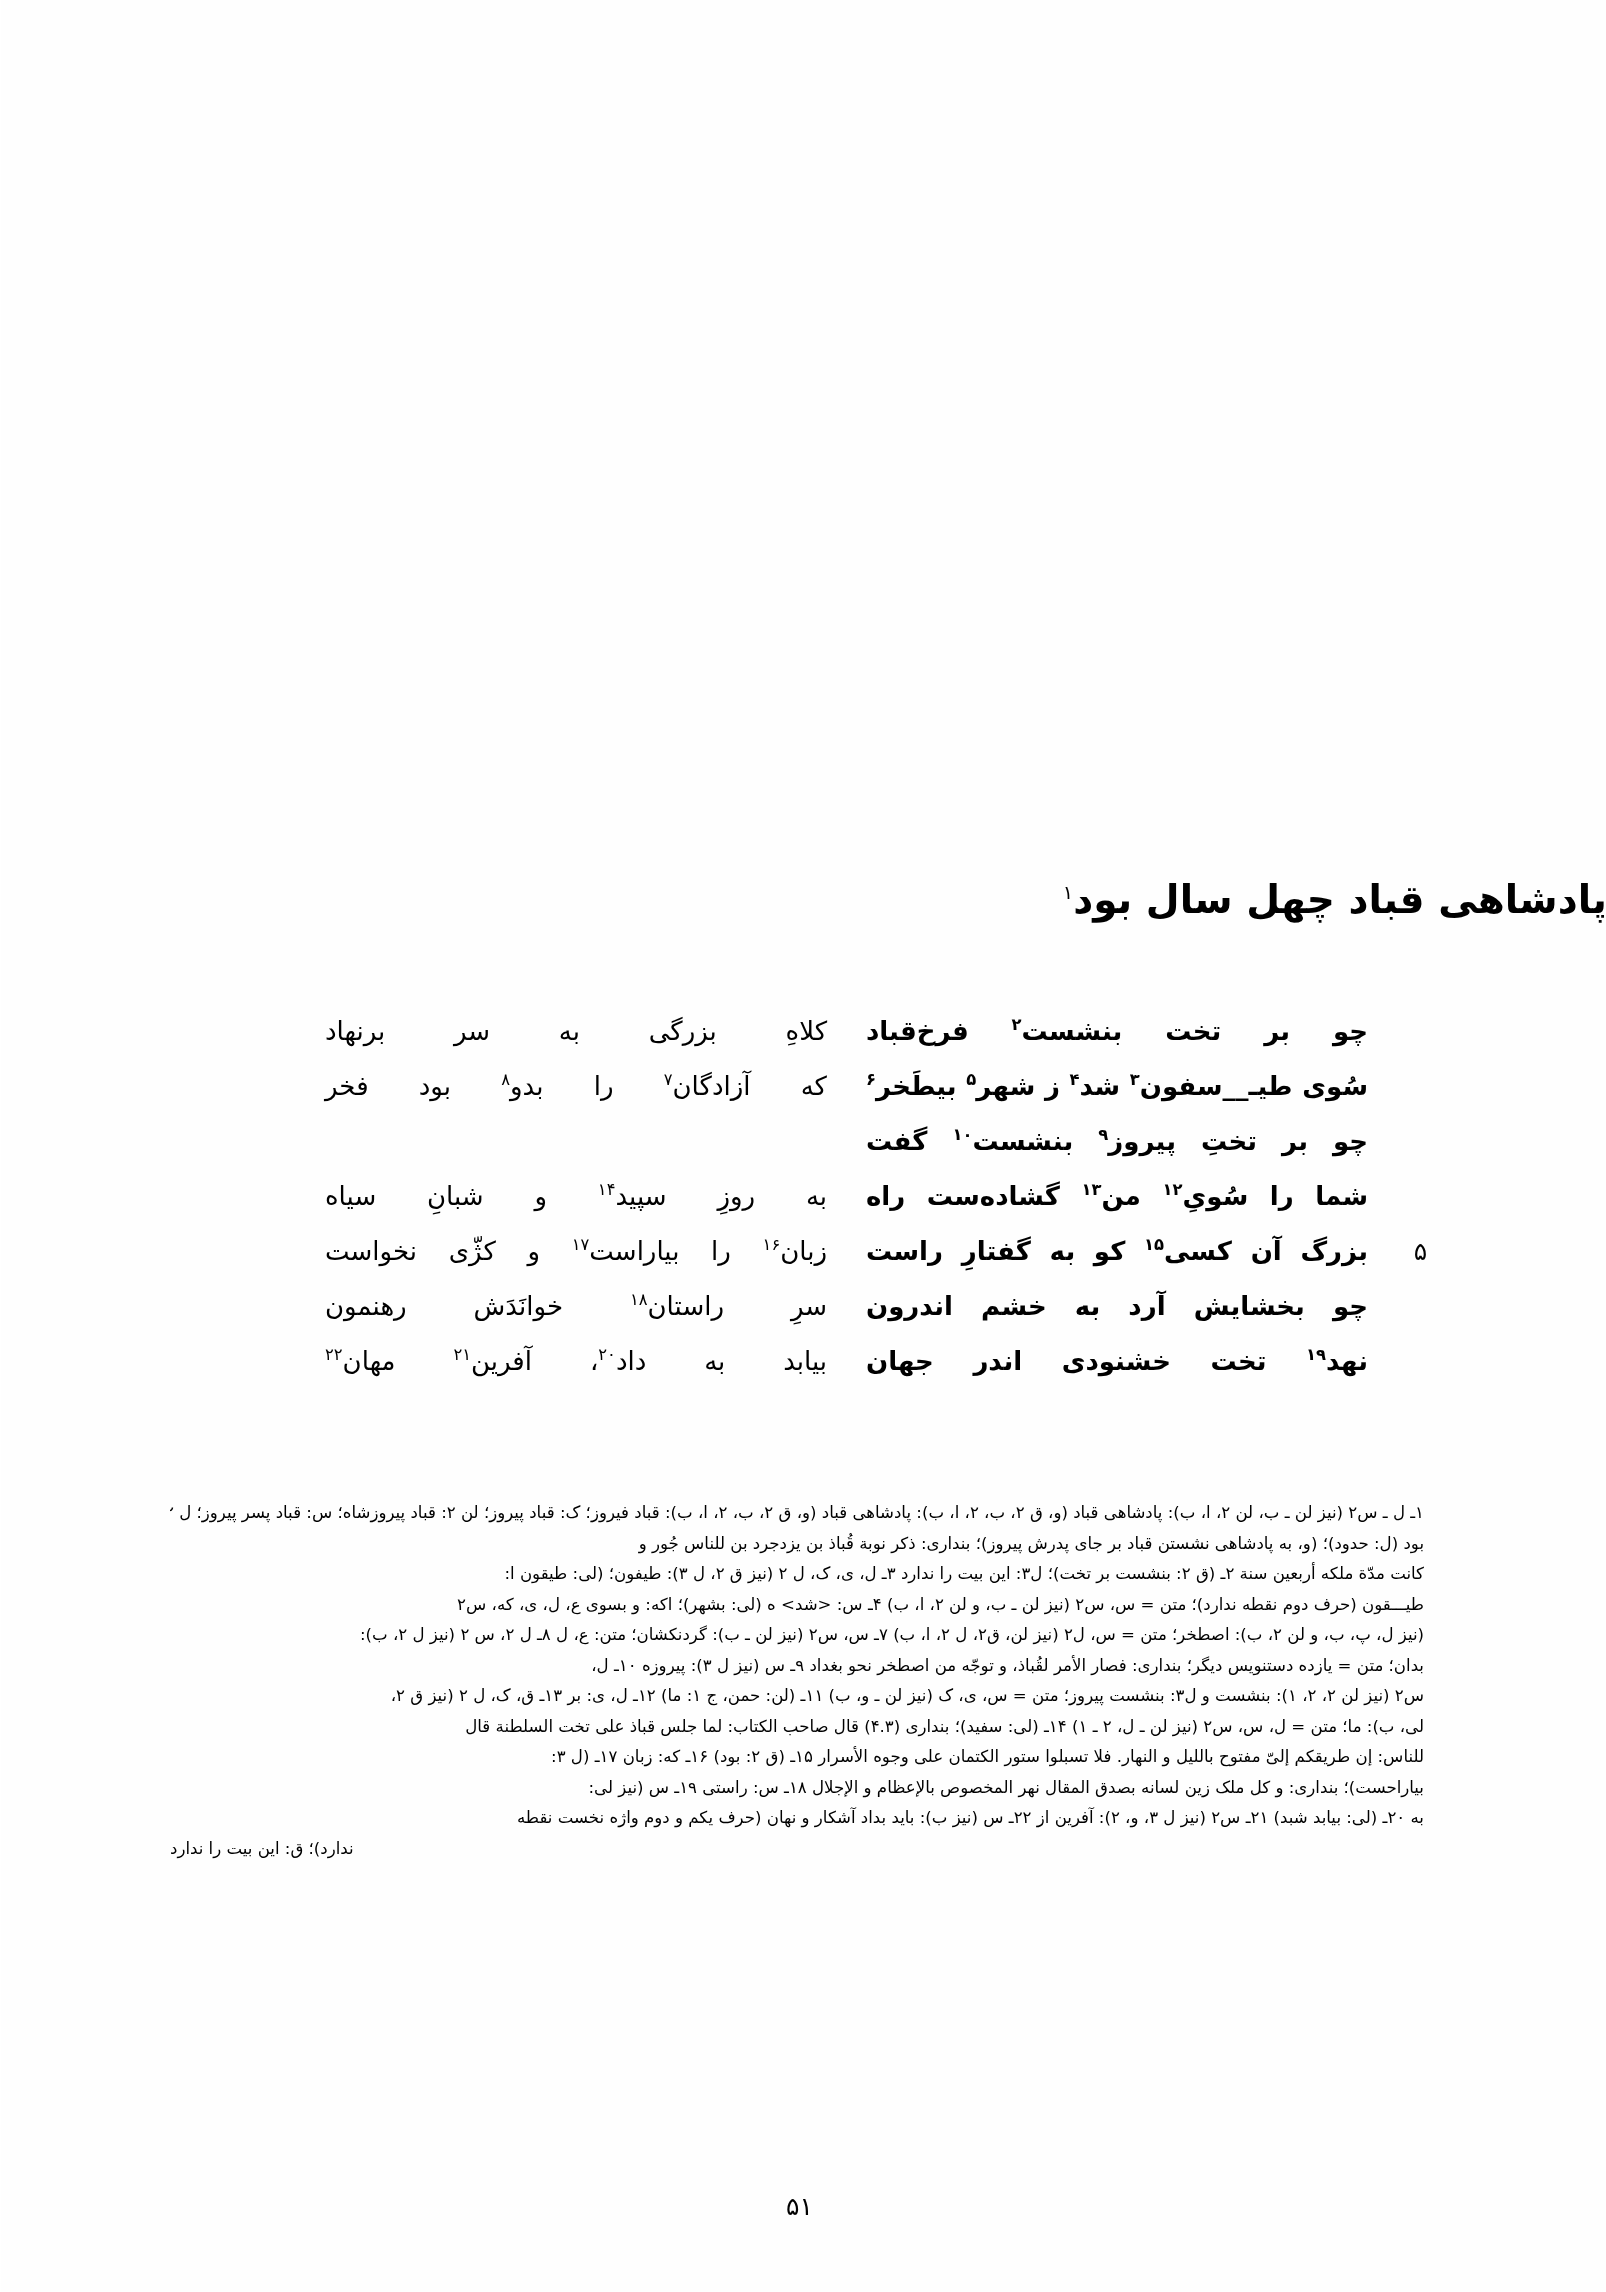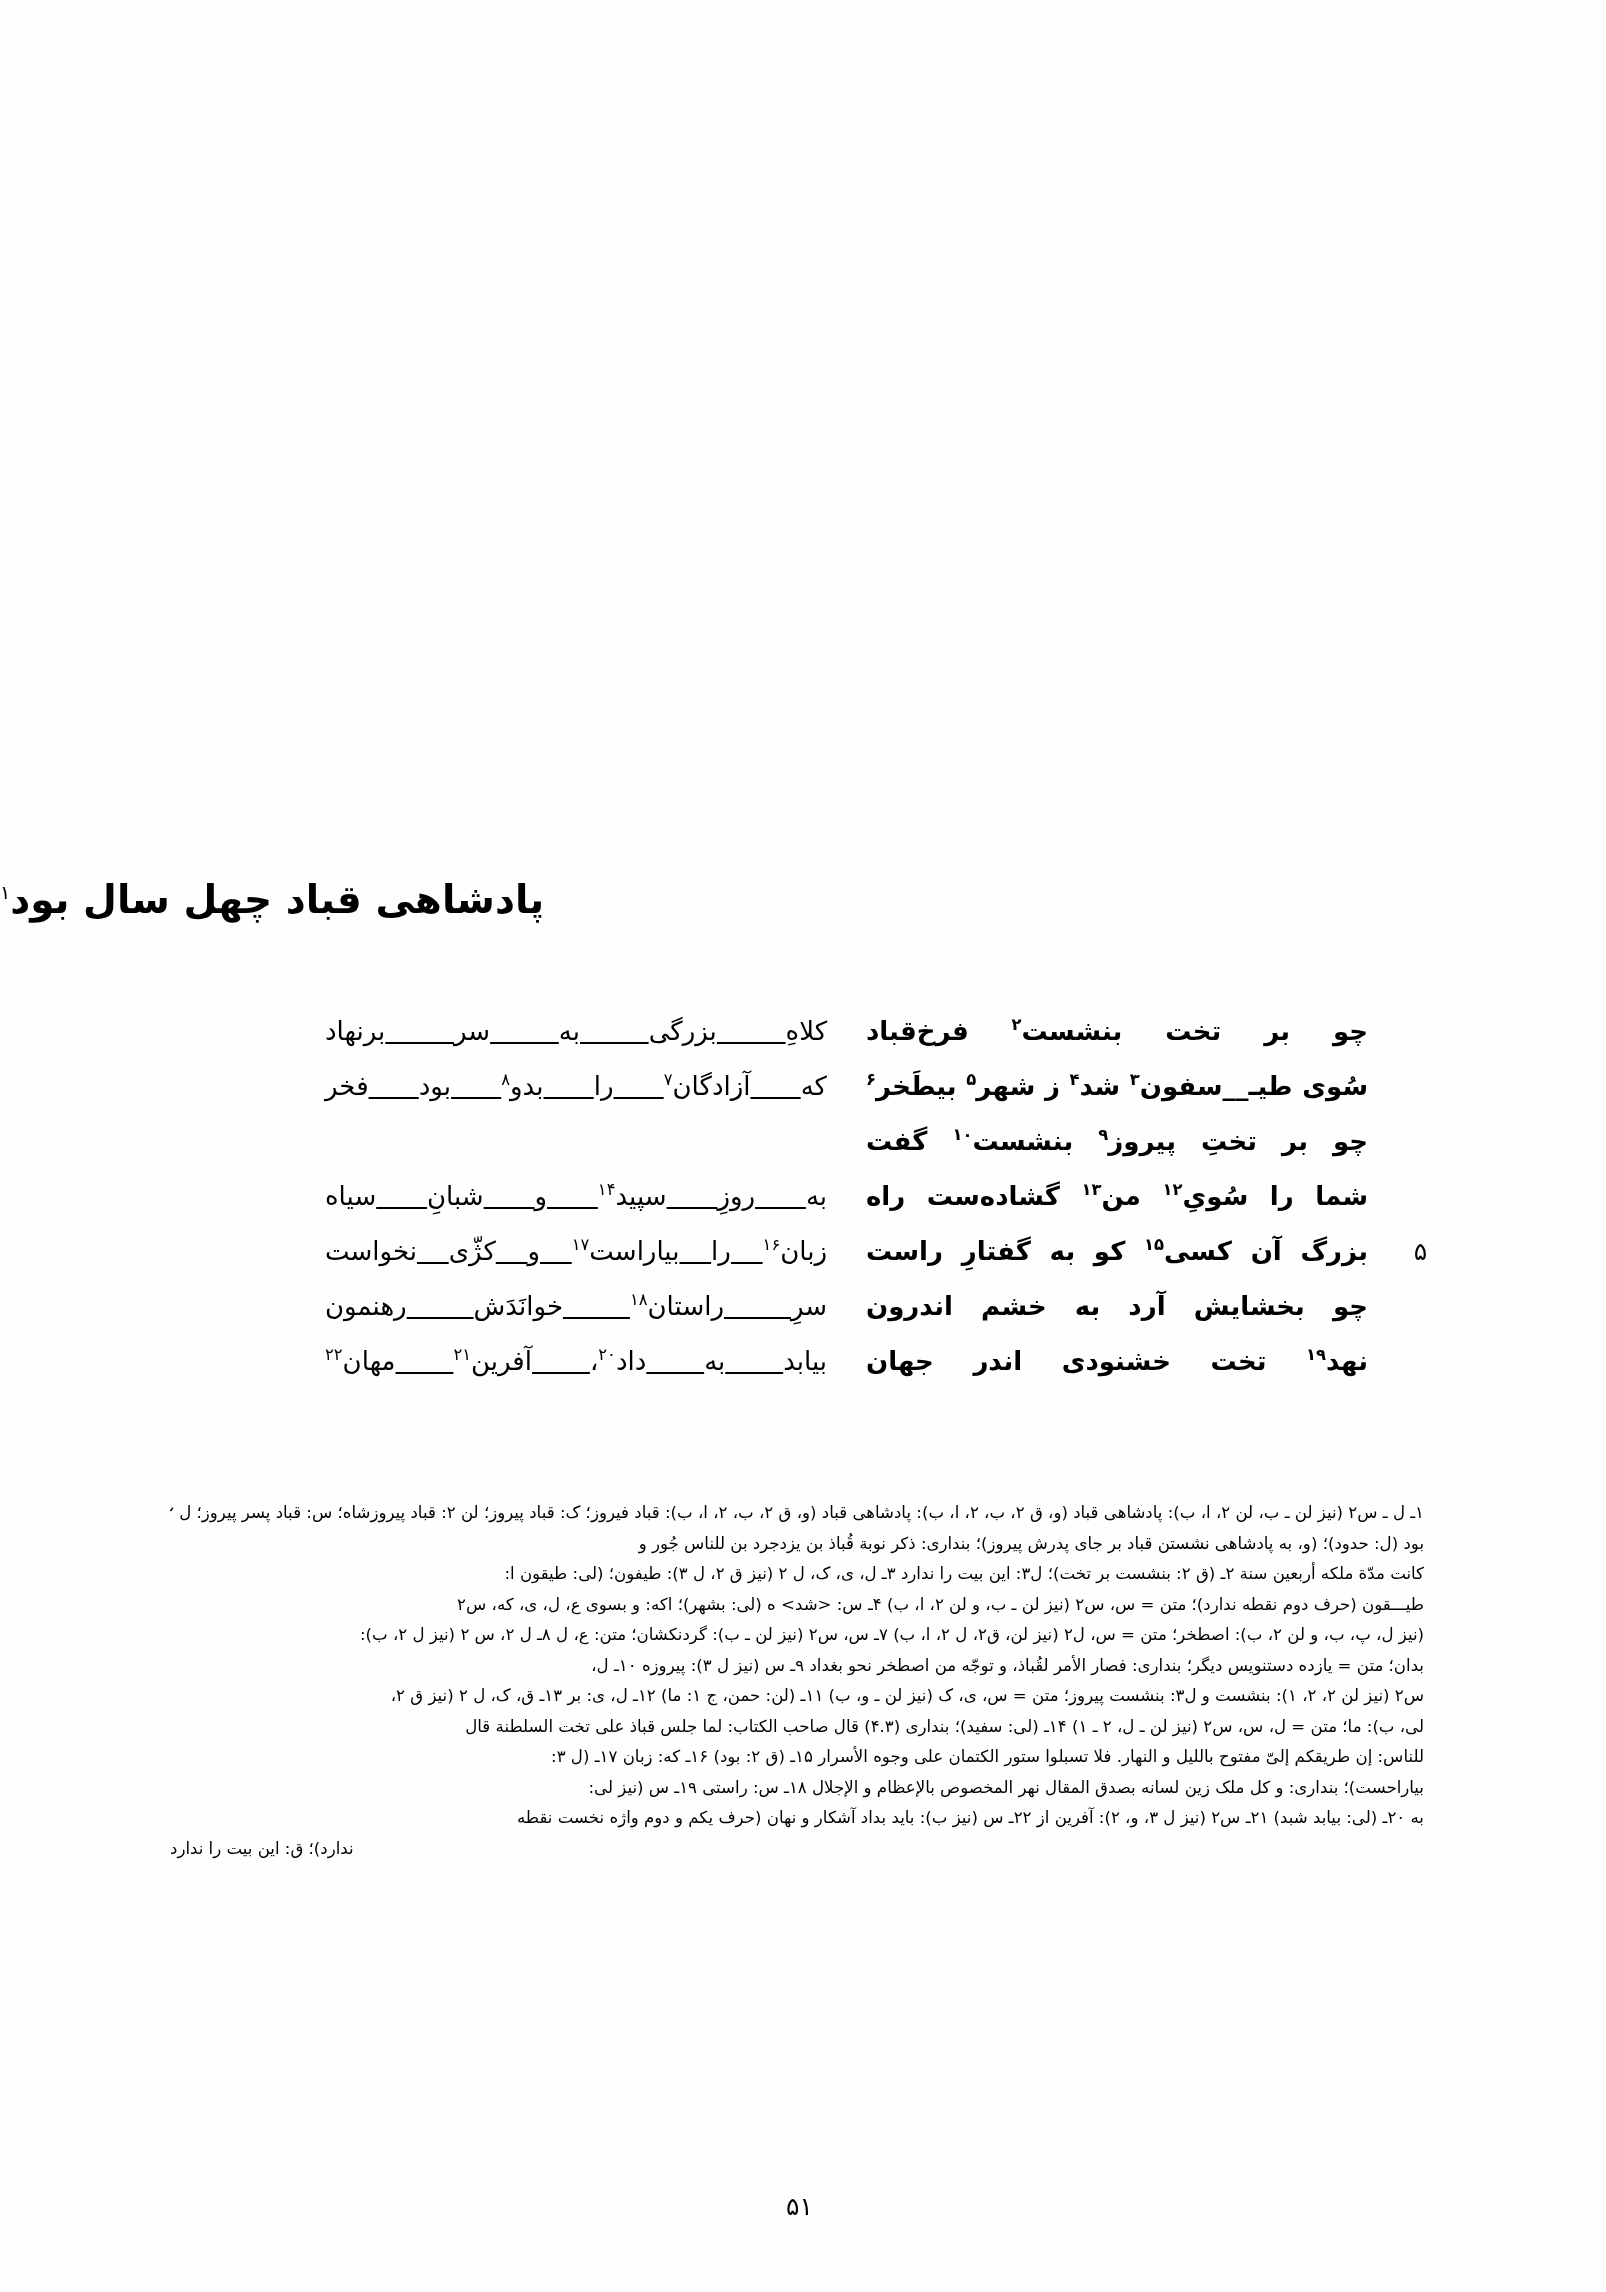--- a/index.html
+++ b/index.html
@@ -13,21 +13,21 @@
   .page{
     position:absolute;
     inset:0;
     background:#fefefe;
   }
 
   
   .title-wrap{
     position:absolute;
     top:850px;left:0;right:0;
-    text-align:left;
+    text-align:right;
   }
   .title{
     display:inline-block;
     font-size:39px;
     font-weight:bold;
     letter-spacing:0px;
     line-height:1.25;
     direction:rtl;
   }
   .title sup{
@@ -62,21 +62,20 @@
     width:502px;
     text-align:justify;
     text-align-last:justify;
     margin-left:39px;
     font-weight:bold;
   }
   .hemistich.left{
     width:502px;
     text-align:justify;
     text-align-last:justify;
-    text-decoration:underline;
   }
   
   .hemistich span.w{display:inline-block;}
   .hemistich sup{
     font-size:16.4px;
     vertical-align:super;
     line-height:0;
   }
   .line-num{
     position:absolute;

